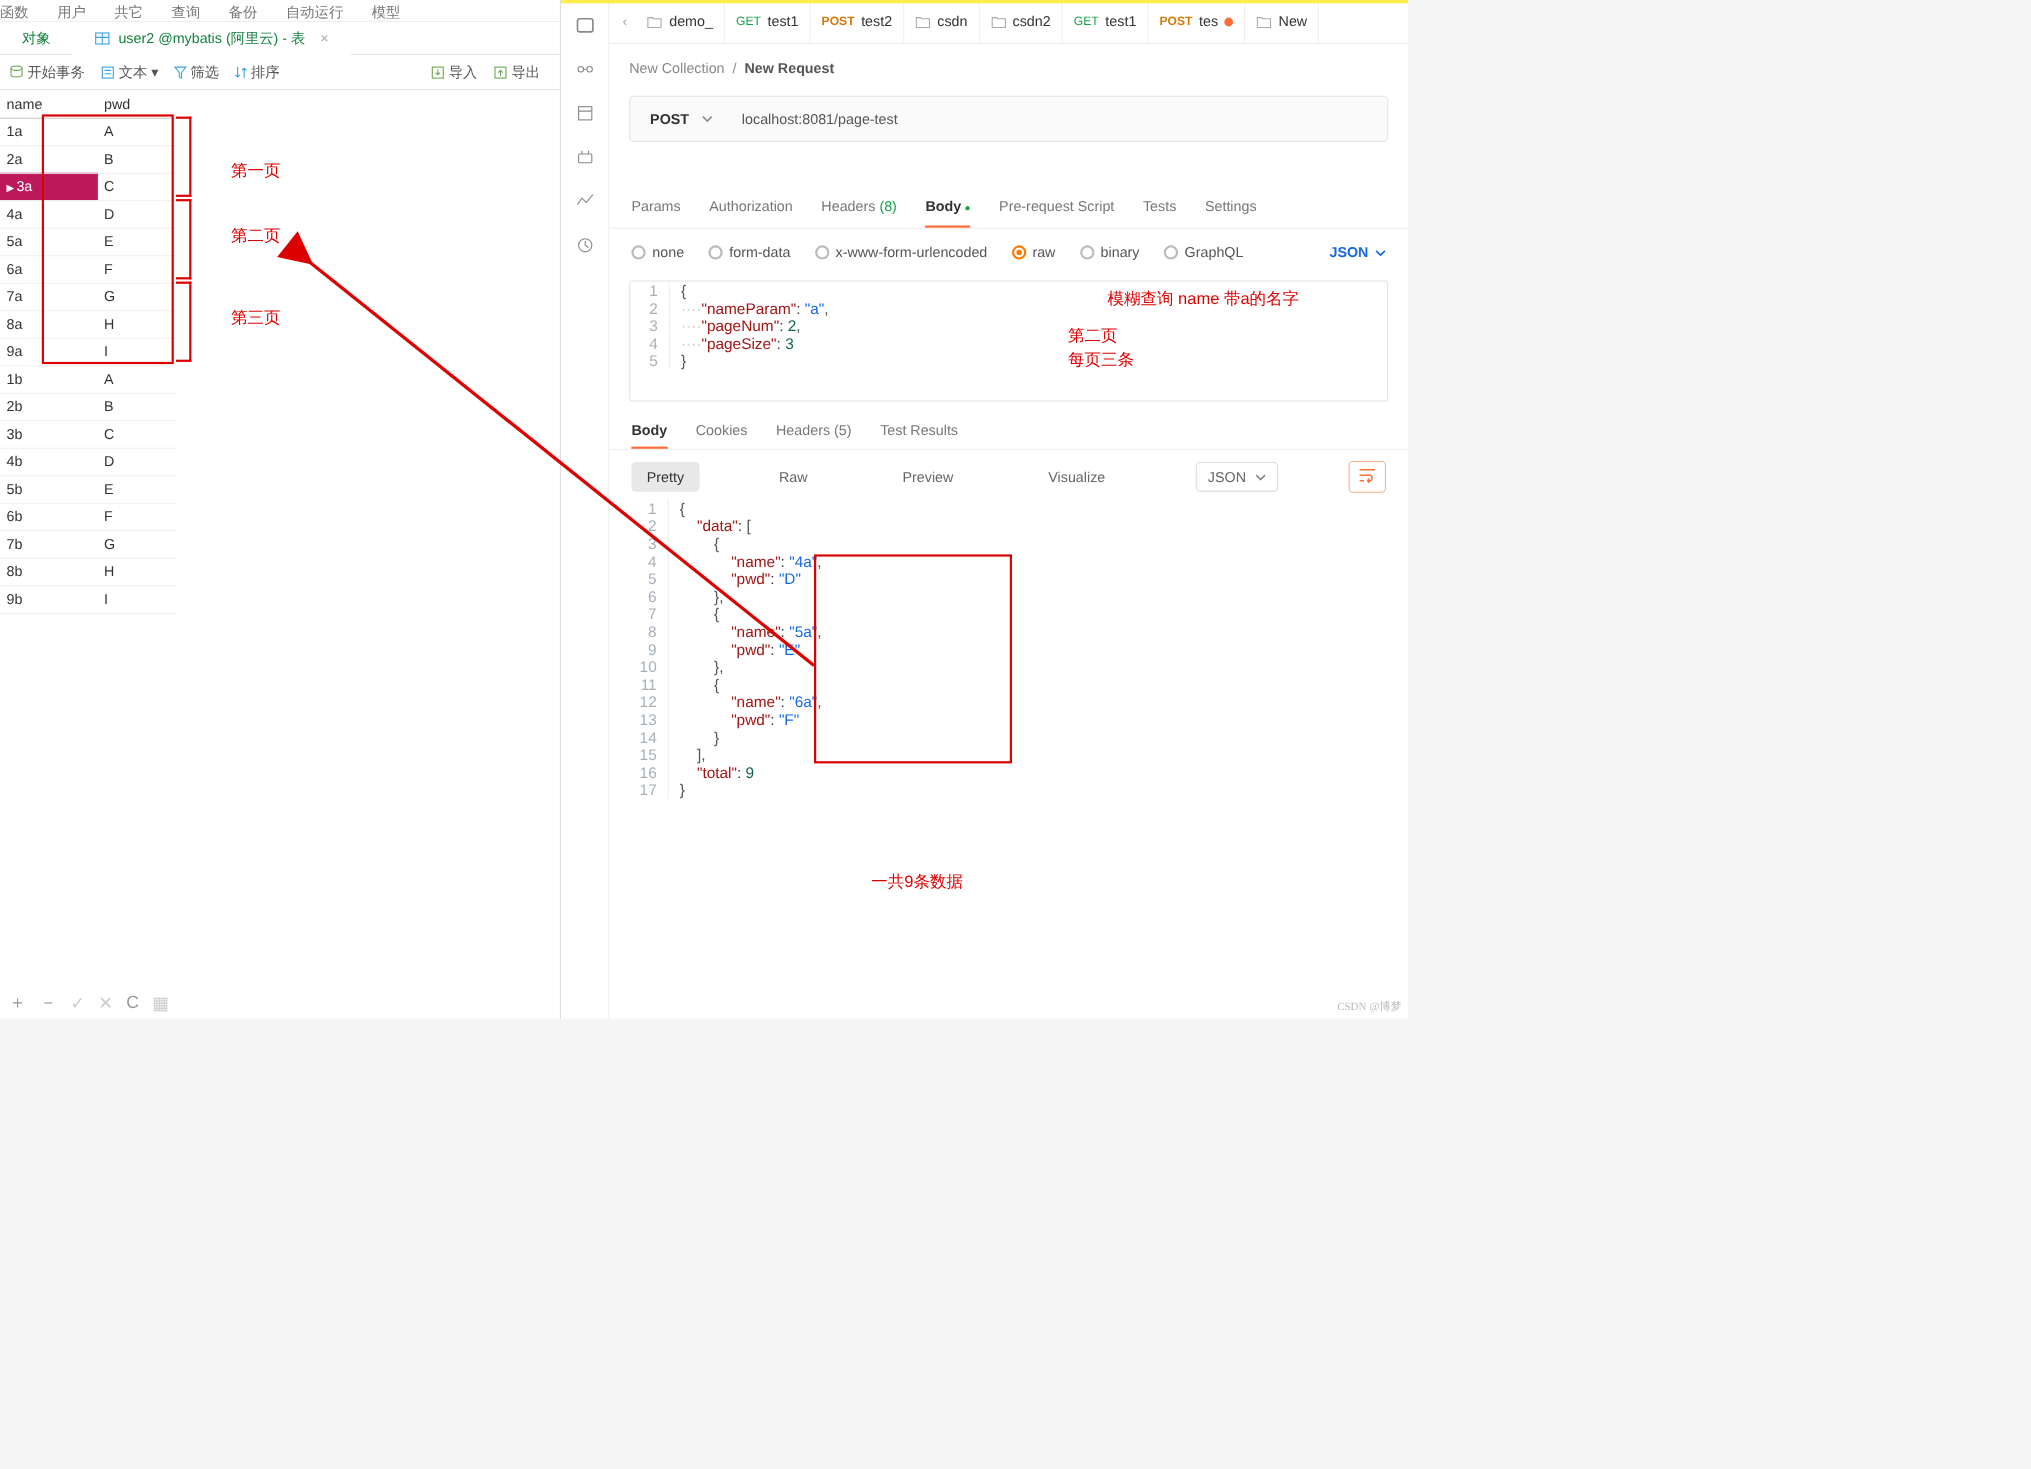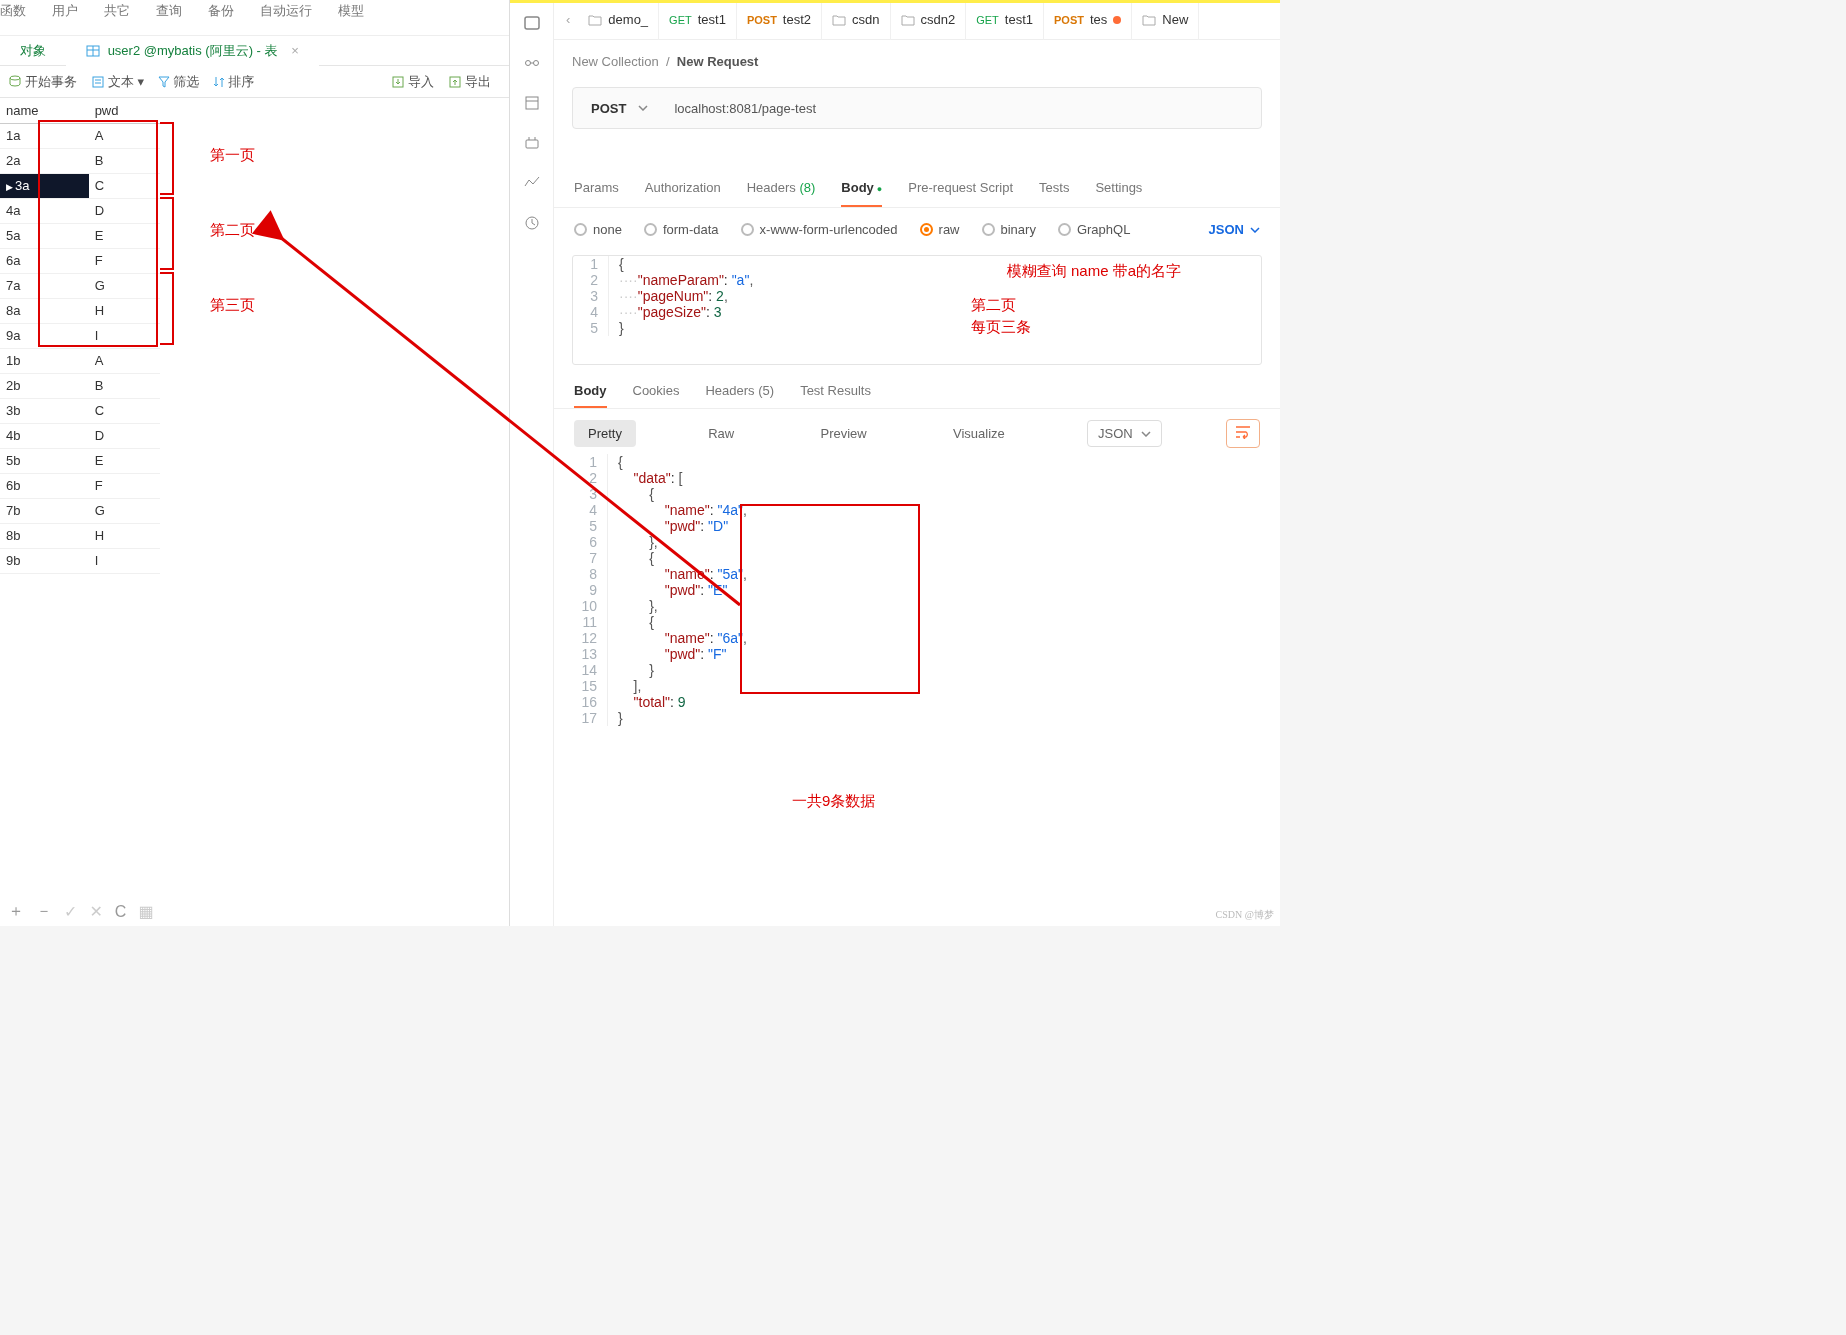--- a/index.html
+++ b/index.html
@@ -1,34 +1,34 @@
 <!DOCTYPE html>
 <html><head>
 <meta charset="utf-8">
 <style>
   * { box-sizing: border-box; margin: 0; padding: 0; font-family: "Helvetica Neue", Arial, "PingFang SC", "Microsoft YaHei", sans-serif; }
   body { background:#f5f5f5; width:1280px; height:926px; position:relative; overflow:hidden; font-size:13px; color:#333; }
   .app { display:flex; height:100%; }
   
   .left { width:510px; background:#fff; border-right:1px solid #ddd; display:flex; flex-direction:column; position:relative; }
-  .menubar { display:flex; color:#777; font-size:13px; padding:2px 0; border-bottom:1px solid #eee; height:36px; }
+  .menubar { display:flex; color:#777; font-size:13px; padding:2px 0; border-bottom:1px solid #eee; height:20px; }
   .menubar span { margin-right:26px; }
   .tabbar { display:flex; border-bottom:1px solid #e5e5e5; height:30px; align-items:center; }
   .tab { padding:6px 20px; color:#15803d; }
   .tab.active { background:#fff; position:relative; }
   .tab.close::after { content:"×"; margin-left:10px; color:#aaa; }
   .tab svg, .tab .ticon { margin-right:4px; vertical-align:middle; }
   .toolbar { display:flex; align-items:center; gap:4px; padding:4px 8px; border-bottom:1px solid #e5e5e5; font-size:13px; color:#555; height:32px; }
   .toolbar .tl { display:flex; align-items:center; margin-right:10px; }
   .toolbar svg { margin-right:3px; }
   .grid { flex:1; position:relative; }
   table.db { border-collapse:collapse; width:160px; }
   table.db th, table.db td { text-align:left; padding:3px 6px; font-size:13px; font-weight:normal; border-bottom:1px solid #f0f0f0; height:25px; }
   table.db th { color:#333; border-bottom:1px solid #ccc; }
-  table.db tr.sel td.first { background:#0f172a; color:#fff; }
+  table.db tr.sel td.first { background:#be185d; color:#fff; }
   table.db tr.sel td.first::before { content:"▶"; font-size:9px; color:#fff; margin-right:2px; }
   .annot { position:absolute; color:#d00; font-size:15px; pointer-events:none; }
   .ann-bracket { position:absolute; border:2px solid #d00; border-left:none; width:14px; }
   .ann-box { position:absolute; border:2px solid #d00; }
   
   .arrow { position:absolute; z-index:50; pointer-events:none; }
   
   .right { flex:1; background:#fff; display:flex; position:relative; }
   .right-top-border { position:absolute; top:0; left:0; right:0; height:3px; background:#ffed4a; }
   .rsidebar { width:44px; border-right:1px solid #eee; padding-top:14px; display:flex; flex-direction:column; align-items:center; gap:22px; color:#888; }
@@ -227,21 +227,21 @@
             </tr>
             <tr>
               <td class="first">9b</td>
               <td>I</td>
             </tr>
           </tbody>
       </table>
 
       <div class="ann-box" style="top:22px; left:38px; width:120px; height:227px;"></div>
       <div class="ann-bracket" style="top:24px; left:160px; height:73px;"></div>
-      <div class="annot" style="top:48px; left:210px;">第一页</div>
+      <div class="annot" style="top:64px; left:210px;">第一页</div>
       <div class="ann-bracket" style="top:99px; left:160px; height:73px;"></div>
       <div class="annot" style="top:123px; left:210px;">第二页</div>
       <div class="ann-bracket" style="top:174px; left:160px; height:73px;"></div>
       <div class="annot" style="top:198px; left:210px;">第三页</div>
     </div>
     <div class="bottom-tools">
       <span>＋</span>
       <span>－</span>
       <span style="color:#ccc">✓</span>
       <span style="color:#ccc">✕</span>

